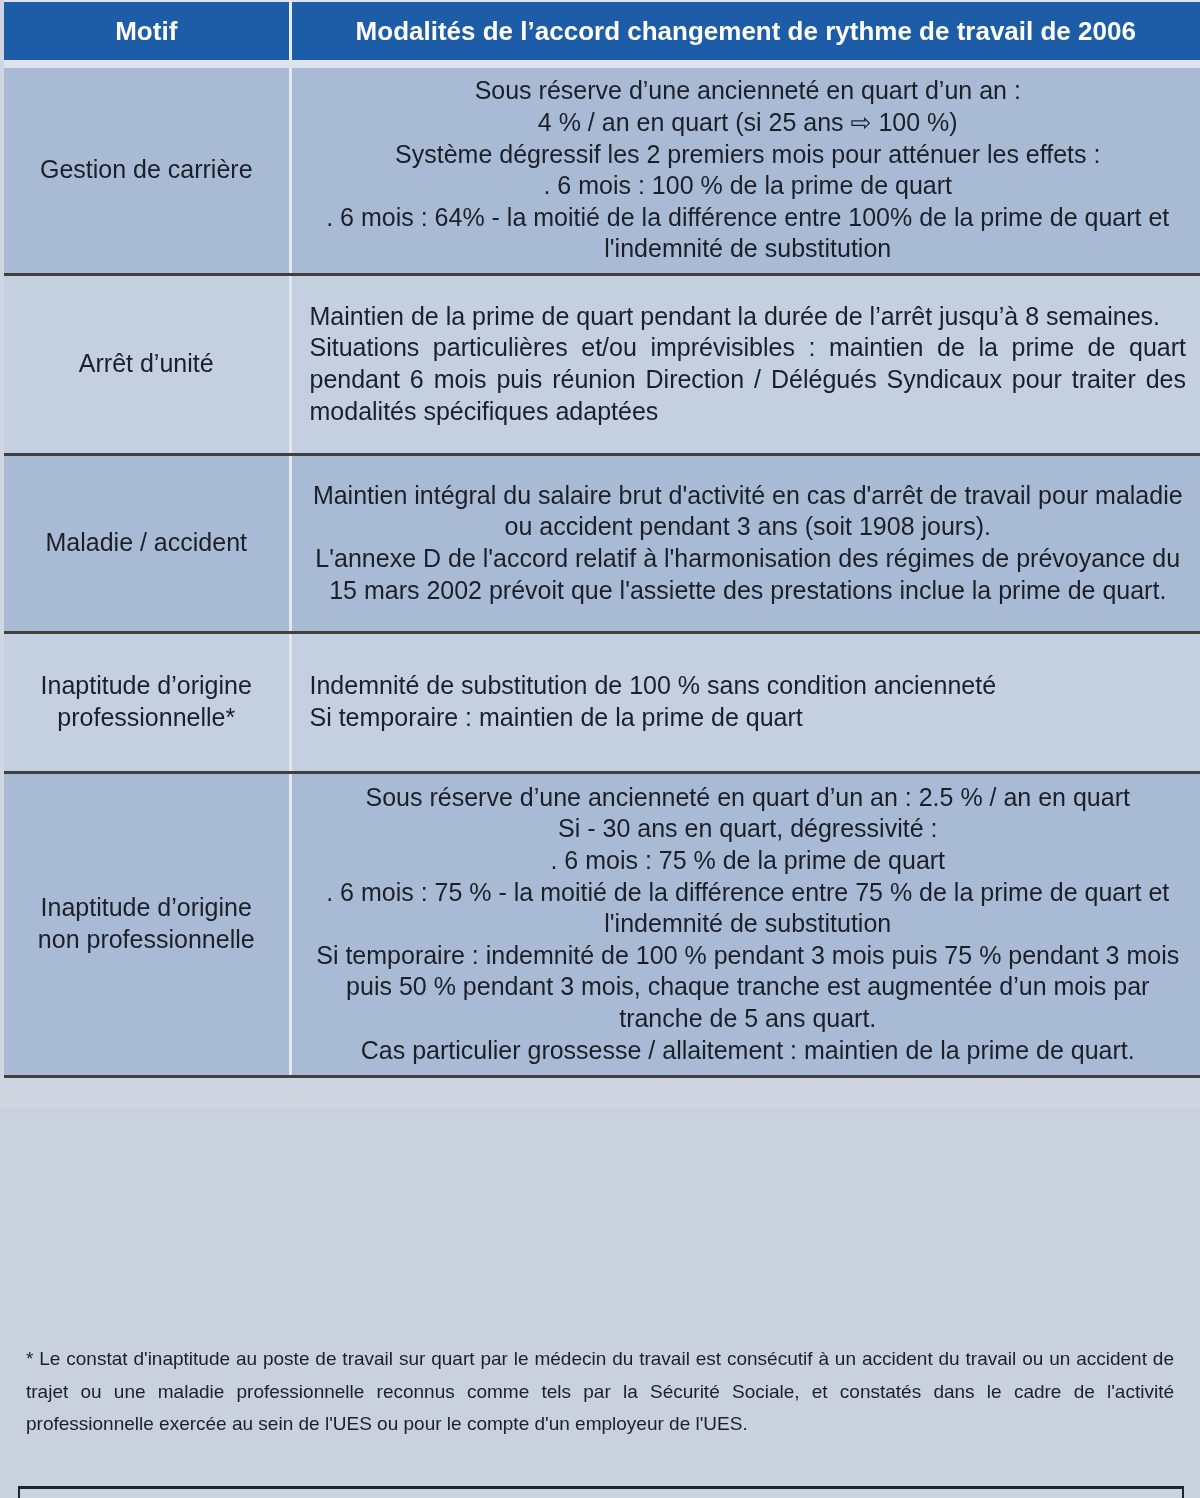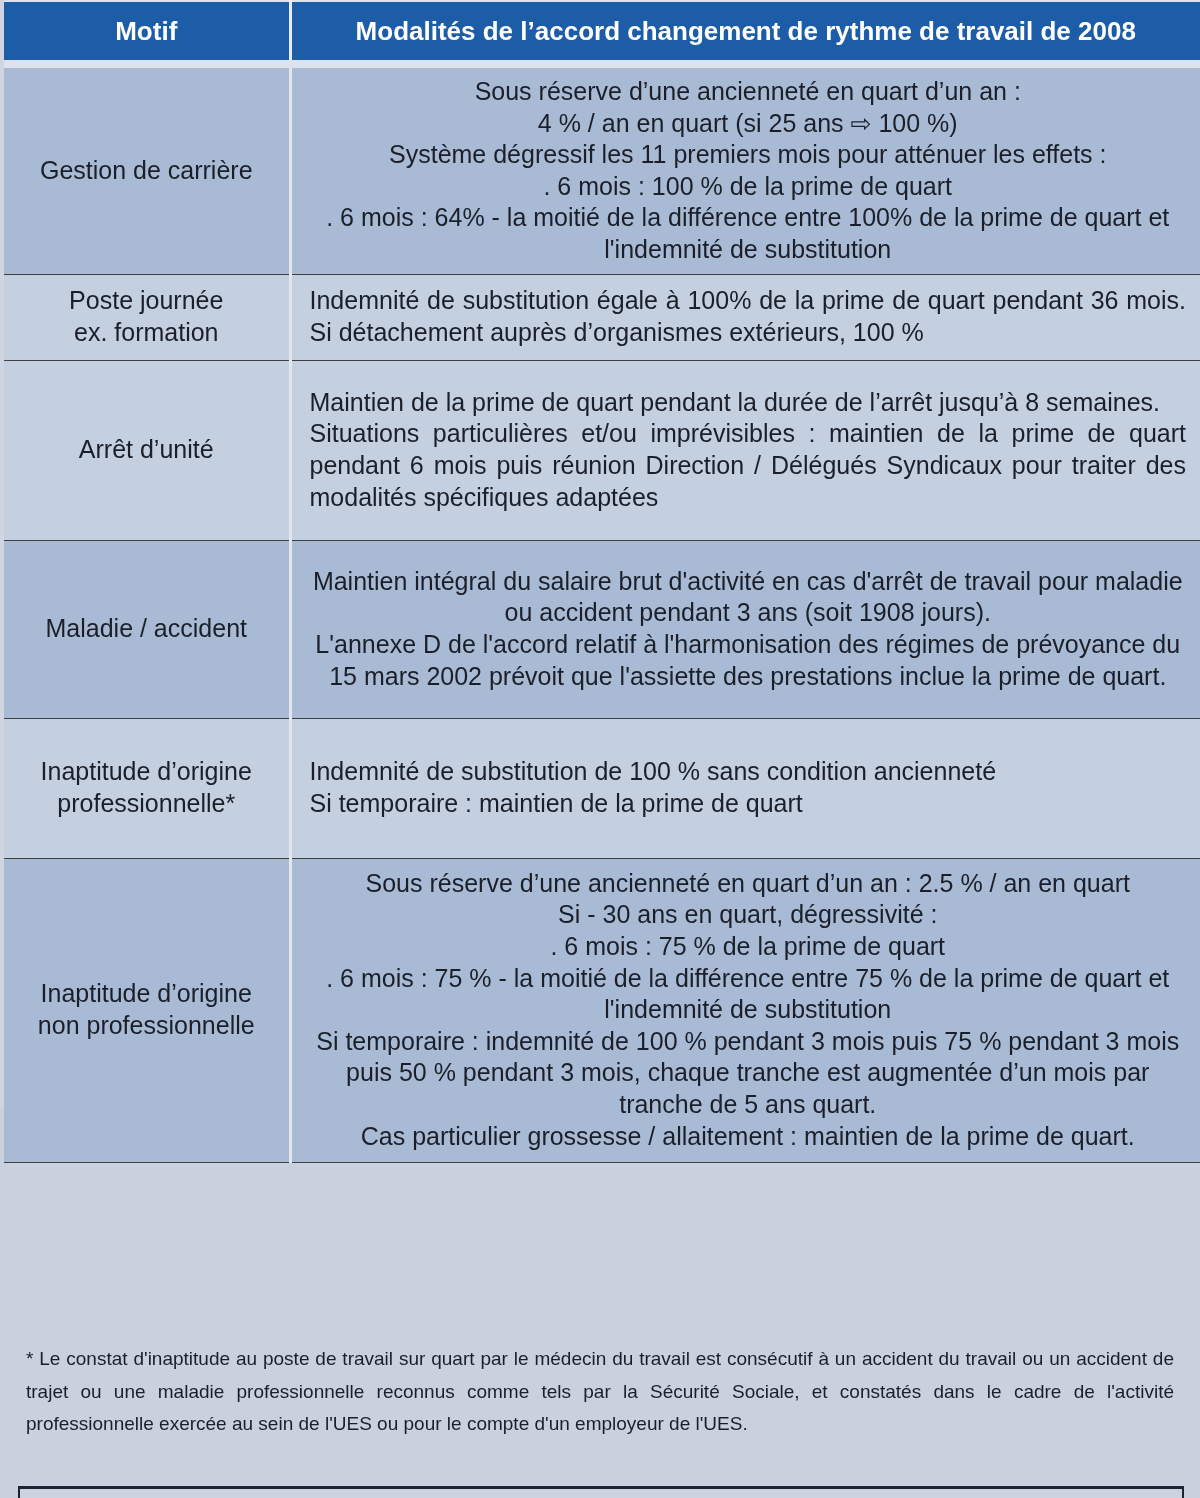--- a/index.html
+++ b/index.html
@@ -26,21 +26,21 @@
     text-align: center;
     border-right: 3px solid #e7ecf3;
     border-bottom: 8px solid #dde3ec;
     border-top: 2px solid #dde3ec;
   }
   thead th:last-child { border-right: none; }
   tbody td {
     font-size: 25px;
     line-height: 31.6px;
     vertical-align: middle;
-    border-bottom: 1px solid #404040;
+    border-bottom: 3px solid #404040;
     padding: 0;
   }
   tbody td.motif {
     text-align: center;
     border-right: 3px solid #e2e7ef;
     padding: 0 6px;
   }
   tbody td.mod { padding: 6px 14px 6px 18px; text-align: justify; }
   tr.dark td { background: #a9bbd4; text-align: center; }
   tr.light td { background: #c4cfdf; }
@@ -61,47 +61,38 @@
 
 <div class="sheet">
   <table class="grid">
     <colgroup>
         <col class="c1">
         <col class="c2">
       </colgroup>
     <thead>
       <tr>
         <th>Motif</th>
-        <th>Modalités de l’accord changement de rythme de travail de 2008</th>
+        <th>Modalités de l’accord changement de rythme de travail de 2006</th>
       </tr>
     </thead>
     <tbody>
 
       <tr class="dark" style="height:210px">
         <td class="motif">
           <span class="line">Gestion de carrière</span>
         </td>
         <td class="mod">
           <span class="line">Sous réserve d’une ancienneté en quart d’un an :</span>
           <span class="line">4 % / an en quart (si 25 ans ⇨ 100 %)</span>
-          <span class="line">Système dégressif les 11 premiers mois pour atténuer les effets :</span>
+          <span class="line">Système dégressif les 2 premiers mois pour atténuer les effets :</span>
           <span class="line">. 6 mois : 100 % de la prime de quart</span>
           <span class="line">. 6 mois : 64% - la moitié de la différence entre 100% de la prime de quart et l'indemnité de substitution</span>
         </td>
       </tr>
 
-      <tr class="light" style="height:86px">
-        <td class="motif">
-          <span class="line">Poste journée</span>
-          <span class="line">ex. formation</span>
-        </td>
-        <td class="mod">
-          <span class="line">Indemnité de substitution égale à 100% de la prime de quart pendant 36 mois. Si détachement auprès d’organismes extérieurs, 100 %</span>
-        </td>
-      </tr>
 
 
       <tr class="light" style="height:180px">
         <td class="motif">
           <span class="line">Arrêt d’unité</span>
         </td>
         <td class="mod">
           <span class="line">Maintien de la prime de quart pendant la durée de l’arrêt jusqu’à 8 semaines.</span>
           <span class="line">Situations particulières et/ou imprévisibles : maintien de la prime de quart pendant 6 mois puis réunion Direction  / Délégués Syndicaux pour traiter des modalités spécifiques adaptées</span>
         </td>

